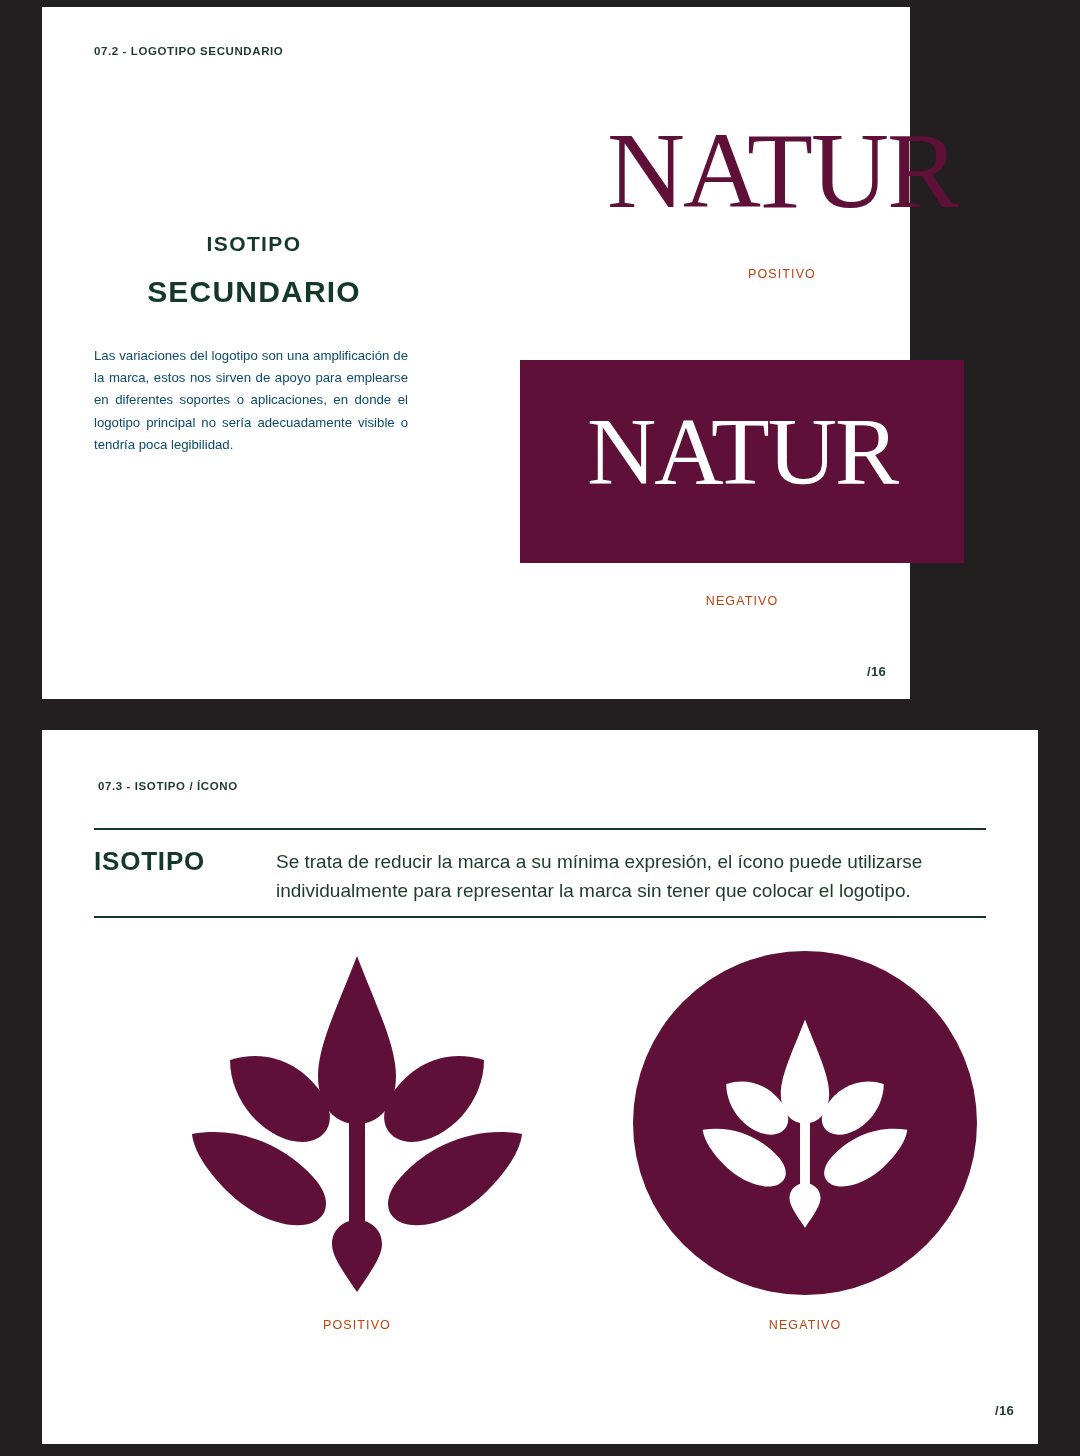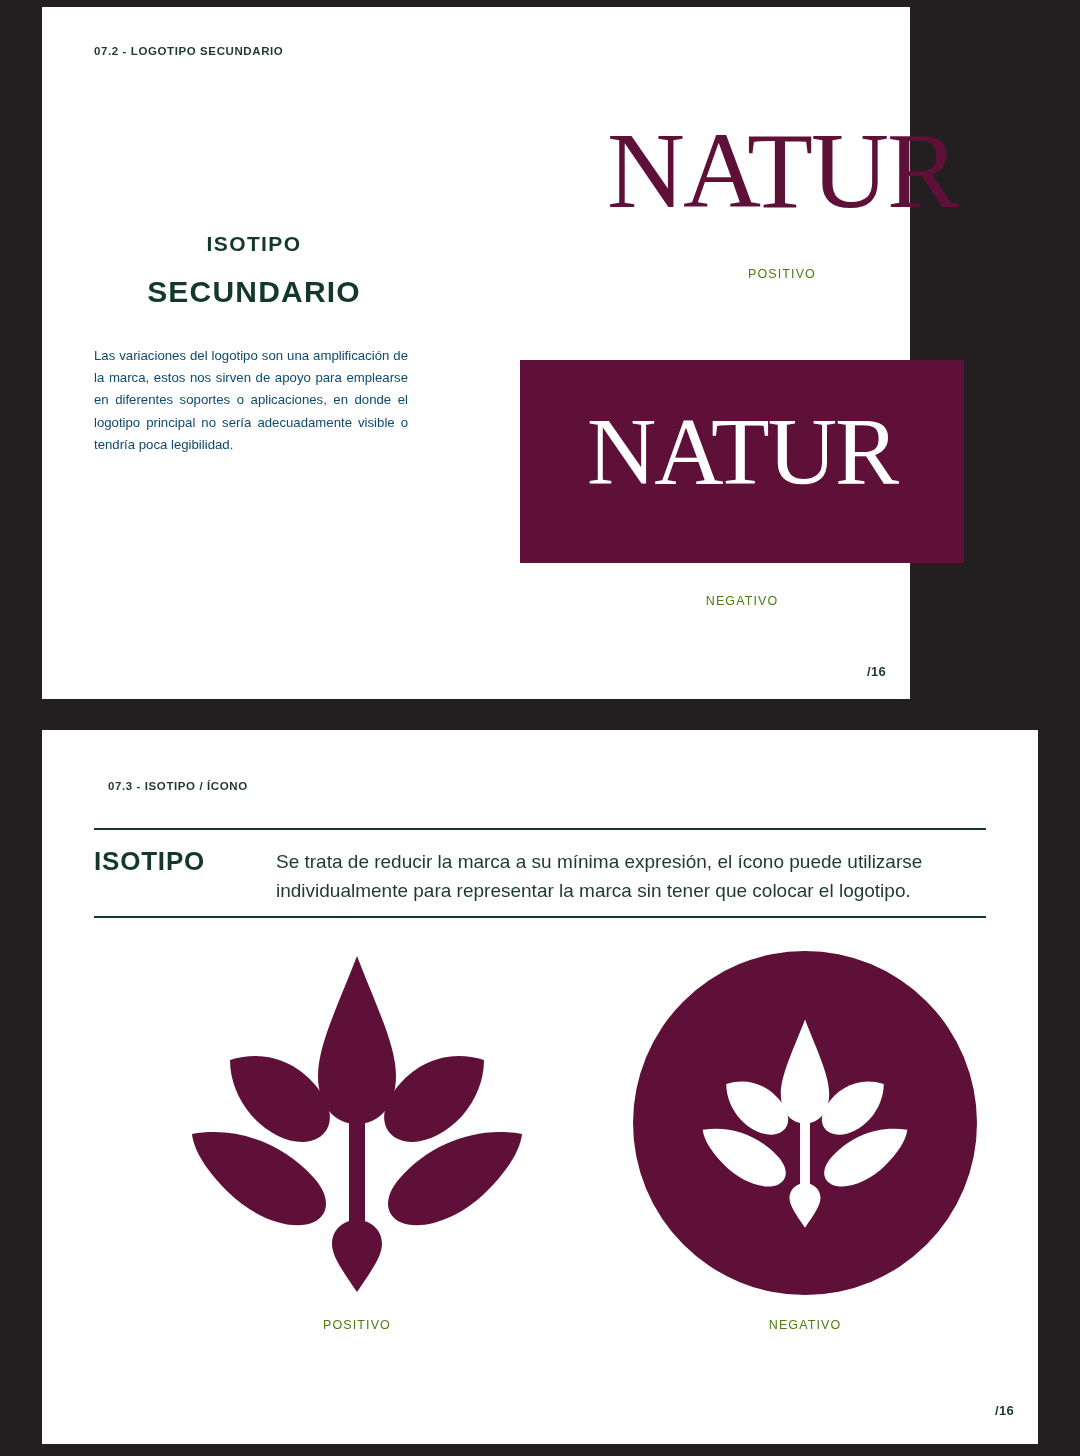--- a/index.html
+++ b/index.html
@@ -36,21 +36,21 @@
   }
 
   .section-label {
     position: absolute;
     font-size: 11.5px;
     font-weight: bold;
     letter-spacing: 0.6px;
     color: #1d3b2a;
   }
   #p16-label { left: 52px; top: 38px; }
-  #p17-label { left: 66px; top: 50px; }
+  #p17-label { left: 56px; top: 50px; }
 
   .page-num {
     position: absolute;
     right: 24px;
     font-size: 13px;
     font-weight: bold;
     color: #1d3b2a;
     letter-spacing: 0.3px;
   }
   #p16-num { bottom: 20px; }
@@ -104,21 +104,21 @@
     top: 110px;
     width: 496px;
     text-align: center;
     font-size: 108px;
     color: #5e1038;
   }
   .caption {
     position: absolute;
     font-size: 12.5px;
     letter-spacing: 1.1px;
-    color: #4d7c0f;
+    color: #c2410c;
     text-align: center;
   }
   #caption-positive { left: 492px; top: 260px; width: 496px; }
 
   #negative-block {
     position: absolute;
     left: 478px;
     top: 353px;
     width: 444px;
     height: 203px;

